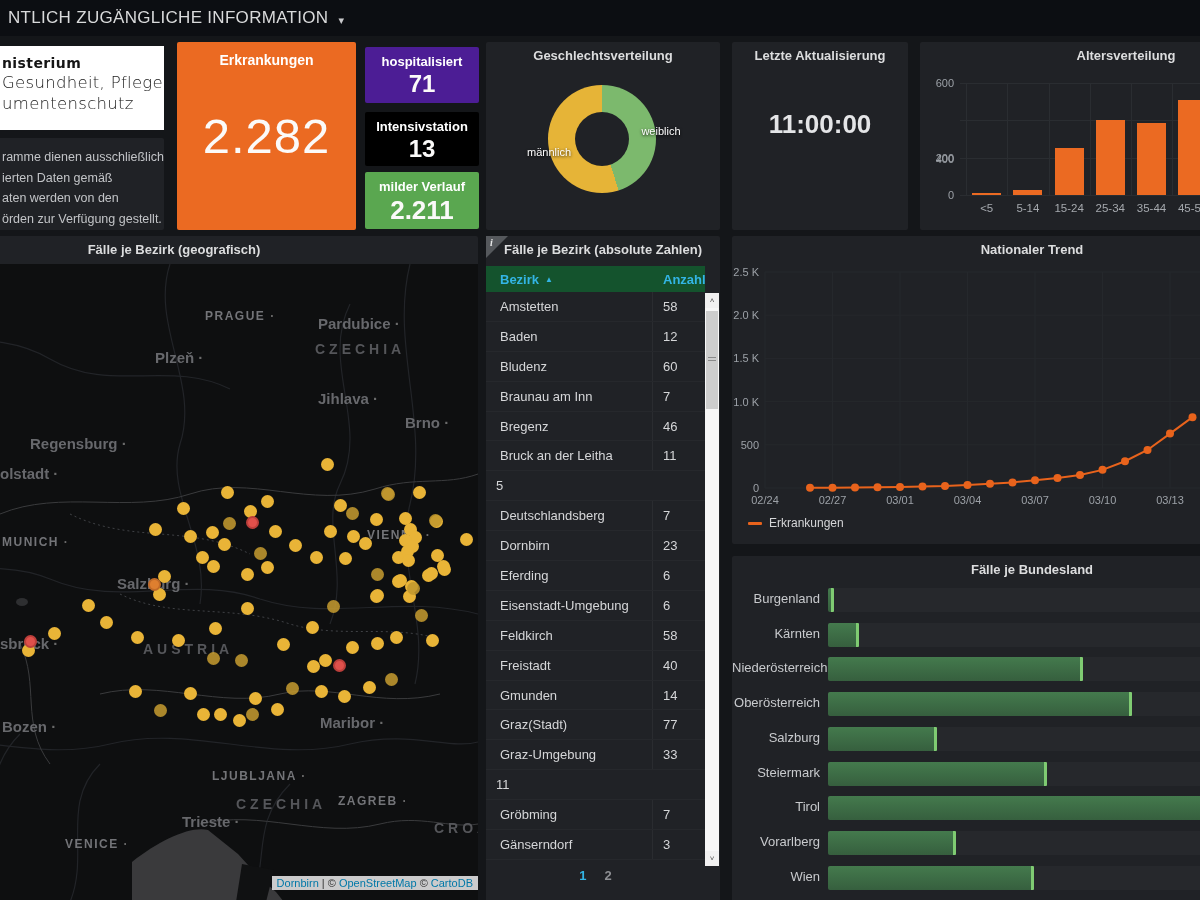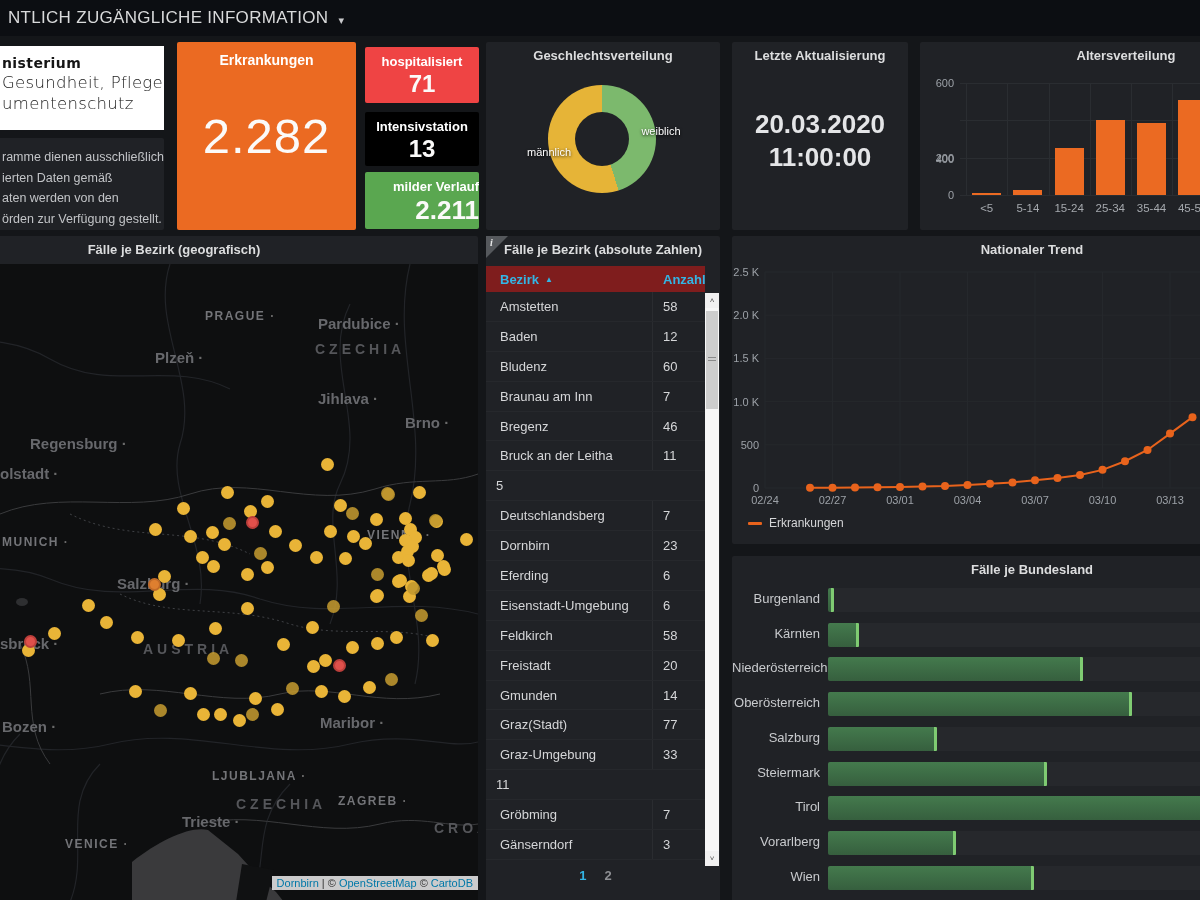--- a/index.html
+++ b/index.html
@@ -66,21 +66,21 @@
   .dot-dark { background:#C2992F; opacity:.88; }
   .dot-red { background:#E0504B; border:2px solid #BC3F3B; }
   .dot-orange { background:#DE7F2F; border:2px solid #C06A28; }
   .attribution { position:absolute; right:0; bottom:12px; background:rgba(230,230,230,.88); font-size:11px; padding:1px 5px; color:#333; }
   .attribution .lnk { color:#0078A8; }
 
   
   #tablep { left:486px; top:236px; width:234px; height:666px; }
   .info-corner { position:absolute; left:0; top:0; width:0; height:0; border-left:22px solid #55585C; border-bottom:22px solid transparent; }
   .info-i { position:absolute; left:4px; top:1px; color:#E8E8E8; font-size:10px; font-style:italic; font-weight:700; font-family:"Liberation Serif",serif; }
-  .thead { position:absolute; top:30px; left:0; width:219px; height:26px; background:#7f1d1d; display:flex; align-items:center; }
+  .thead { position:absolute; top:30px; left:0; width:219px; height:26px; background:#14532d; display:flex; align-items:center; }
   .th-bezirk { color:#33B5E5; font-size:13px; font-weight:700; padding-left:14px; }
   .th-caret { color:#33B5E5; font-size:8px; margin-left:6px; }
   .th-anzahl { position:absolute; left:177px; color:#33B5E5; font-size:13px; font-weight:700; }
   .tbody { position:absolute; top:56px; left:0; width:219px; }
   .trow { display:flex; height:29.9px; border-bottom:1px solid #26282C; align-items:stretch; }
   .td-name { width:167px; padding-left:14px; font-size:13px; color:#D5D6D8; display:flex; align-items:center; border-right:1px solid #2A2C30; white-space:nowrap; overflow:hidden; }
   .td-val { padding-left:10px; font-size:13px; color:#D5D6D8; display:flex; align-items:center; }
   .pagination { position:absolute; top:632px; left:0; width:219px; text-align:center; font-size:13px; }
   .pg { display:inline-block; margin:0 9px; color:#8E9094; font-weight:700; cursor:pointer; }
   .pg.active { color:#33B5E5; }
@@ -123,45 +123,44 @@
     <div>ramme dienen ausschließlich</div>
     <div>ierten Daten gemäß</div>
     <div>aten werden von den</div>
     <div>örden zur Verfügung gestellt.</div>
   </div>
 
   <div class="stat" id="stat0" style="background: rgb(235, 106, 34);">
     <div class="lab">Erkrankungen</div>
     <div class="val">2.282</div>
   </div>
-  <div class="stat small" id="stat1" style="background: #ef4444;">
+  <div class="stat small" id="stat1" style="background: #4c1d95;">
     <div class="lab">hospitalisiert</div>
     <div class="val">71</div>
   </div>
   <div class="stat small" id="stat2" style="background: #000000;">
     <div class="lab">Intensivstation</div>
     <div class="val">13</div>
   </div>
-  <div class="stat small" id="stat3" style="background: rgb(90, 167, 80); text-align: right;">
+  <div class="stat small" id="stat3" style="background: rgb(90, 167, 80);">
     <div class="lab">milder Verlauf</div>
     <div class="val">2.211</div>
   </div>
 
   <div class="panel" id="gender">
     <div class="ptitle">Geschlechtsverteilung</div>
     <div class="donut" id="donut" style="background: conic-gradient(rgb(124, 185, 109) 0deg, rgb(124, 185, 109) 162deg, rgb(230, 180, 55) 162deg, rgb(230, 180, 55) 360deg);"></div>
     <div class="donut-hole"></div>
     <div class="dlabel" style="left:63px; top:110px;">männlich</div>
     <div class="dlabel" style="left:175px; top:89px;">weiblich</div>
   </div>
 
   <div class="panel" id="update">
     <div class="ptitle">Letzte Aktualisierung</div>
     <div class="upd-val">
-      <div>20.03.2020</div>
       <div>11:00:00</div>
     </div>
   </div>
 
   <div class="panel" id="age">
     <div class="ptitle">Altersverteilung</div>
   <div class="age-grid-h" style="top: 153px;"></div>
       <div class="age-ylab" style="top: 147px;">0</div>
       <div class="age-grid-h" style="top: 115.667px;"></div>
       <div class="age-ylab" style="top: 109.667px;">200</div>
@@ -392,21 +391,21 @@
         <div class="trow">
           <div class="td-name">Eisenstadt-Umgebung</div>
           <div class="td-val">6</div>
         </div>
         <div class="trow">
           <div class="td-name">Feldkirch</div>
           <div class="td-val">58</div>
         </div>
         <div class="trow">
           <div class="td-name">Freistadt</div>
-          <div class="td-val">20</div>
+          <div class="td-val">40</div>
         </div>
         <div class="trow">
           <div class="td-name">Gmunden</div>
           <div class="td-val">14</div>
         </div>
         <div class="trow">
           <div class="td-name">Graz(Stadt)</div>
           <div class="td-val">77</div>
         </div>
         <div class="trow">

